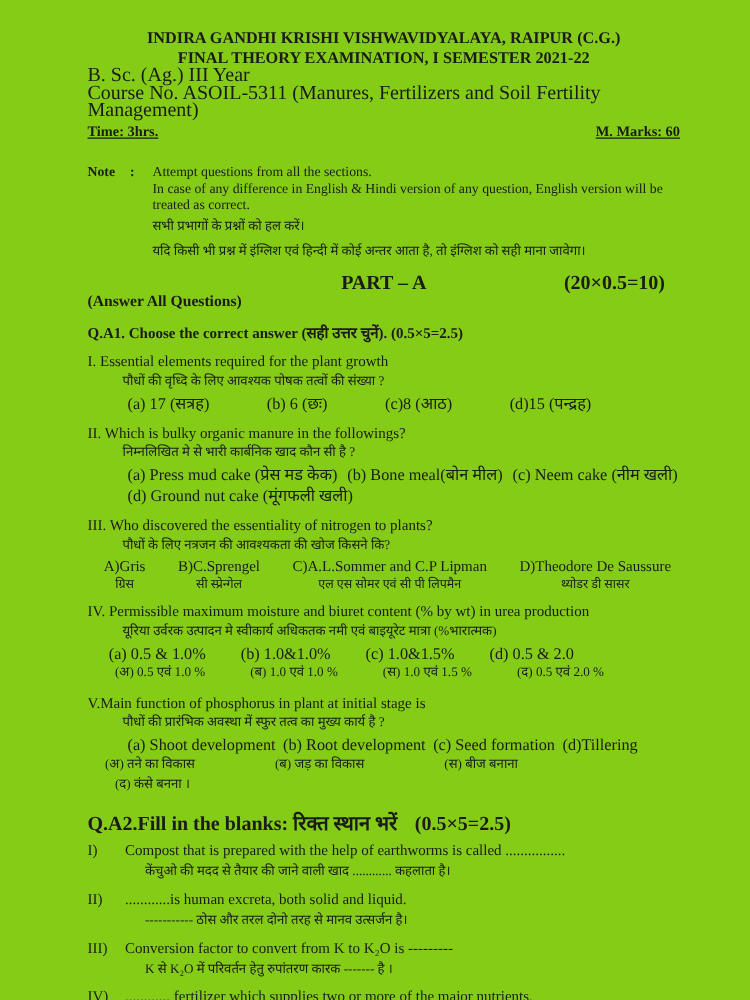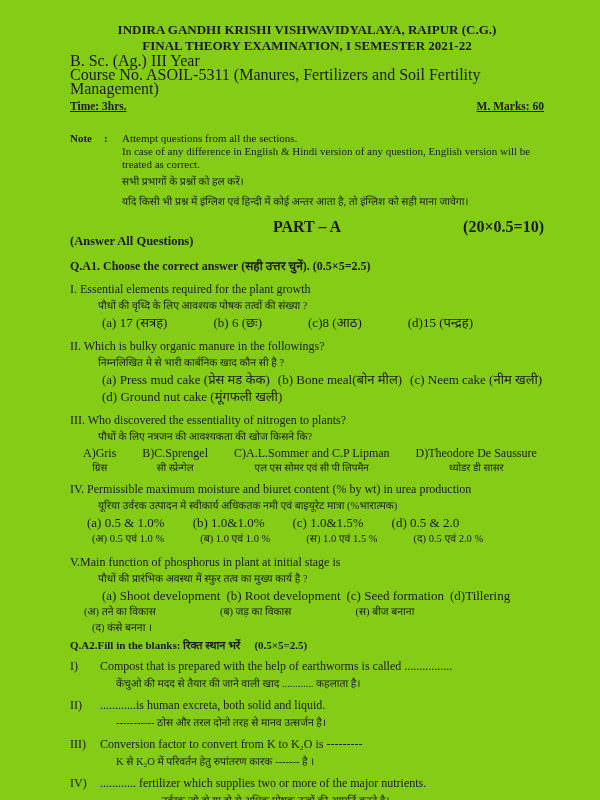--- a/index.html
+++ b/index.html
@@ -13,24 +13,24 @@
   .h1 { font-size:13px; font-weight:bold; text-align:center; line-height:16px; }
   .h2 { font-size:16px; font-weight:normal; text-align:left; line-height:14px; }
   .timerow { display:flex; justify-content:space-between; font-weight:bold; font-size:11.5px; margin-top:4px;text-decoration:underline; }
   .noterow { display:flex; font-size:11px; margin-top:20px; }
   .notelabel { font-weight:bold; width:34px; flex:none; }
   .notecolon { width:18px; flex:none; font-weight:bold; }
   .notebody { width:432px; }
   .notebody .en { line-height:13px; }
   .notebody .hi { font-size:10.5px; line-height:18px; margin-top:2px; }
   .partrow { position:relative; text-align:center; font-weight:bold; font-size:16px; margin-top:8px; line-height:15px; }
-  .partmarks { position:absolute; right:0; top:0; }
+  .partmarks { position:absolute; right:12px; top:0; }
   .partsub { text-align:left; font-weight:bold; font-size:12.5px; line-height:15px; }
   .qhead { font-weight:bold; font-size:12px; margin-top:10px; line-height:15px; }
-  .qa2head { display:flex; font-weight:bold; font-size:11px; margin-top:2px; line-height:15px; }
+  .qa2head { display:flex; font-weight:bold; font-size:16px; margin-top:16px; line-height:15px; }
   .qa2head .marks { margin-left:14px; }
   .q { margin-top:7px; font-size:12px; }
   .q .en { line-height:16px; }
   .q .hi { margin-left:28px; font-size:10.5px; line-height:17px; }
   .optrow { display:flex; font-size:13px; margin-left:32px; line-height:17px; white-space:nowrap; }
   .optrow.g46 { column-gap:46px; }
   .optrow.g20 { column-gap:8px; }
   .optrow.g28 { column-gap:28px; margin-left:17px; }
   .optrow.g6  { column-gap:6px; }
   .optrow.hirow { font-size:10.5px; column-gap:36px; margin-left:22px; line-height:16px; }

